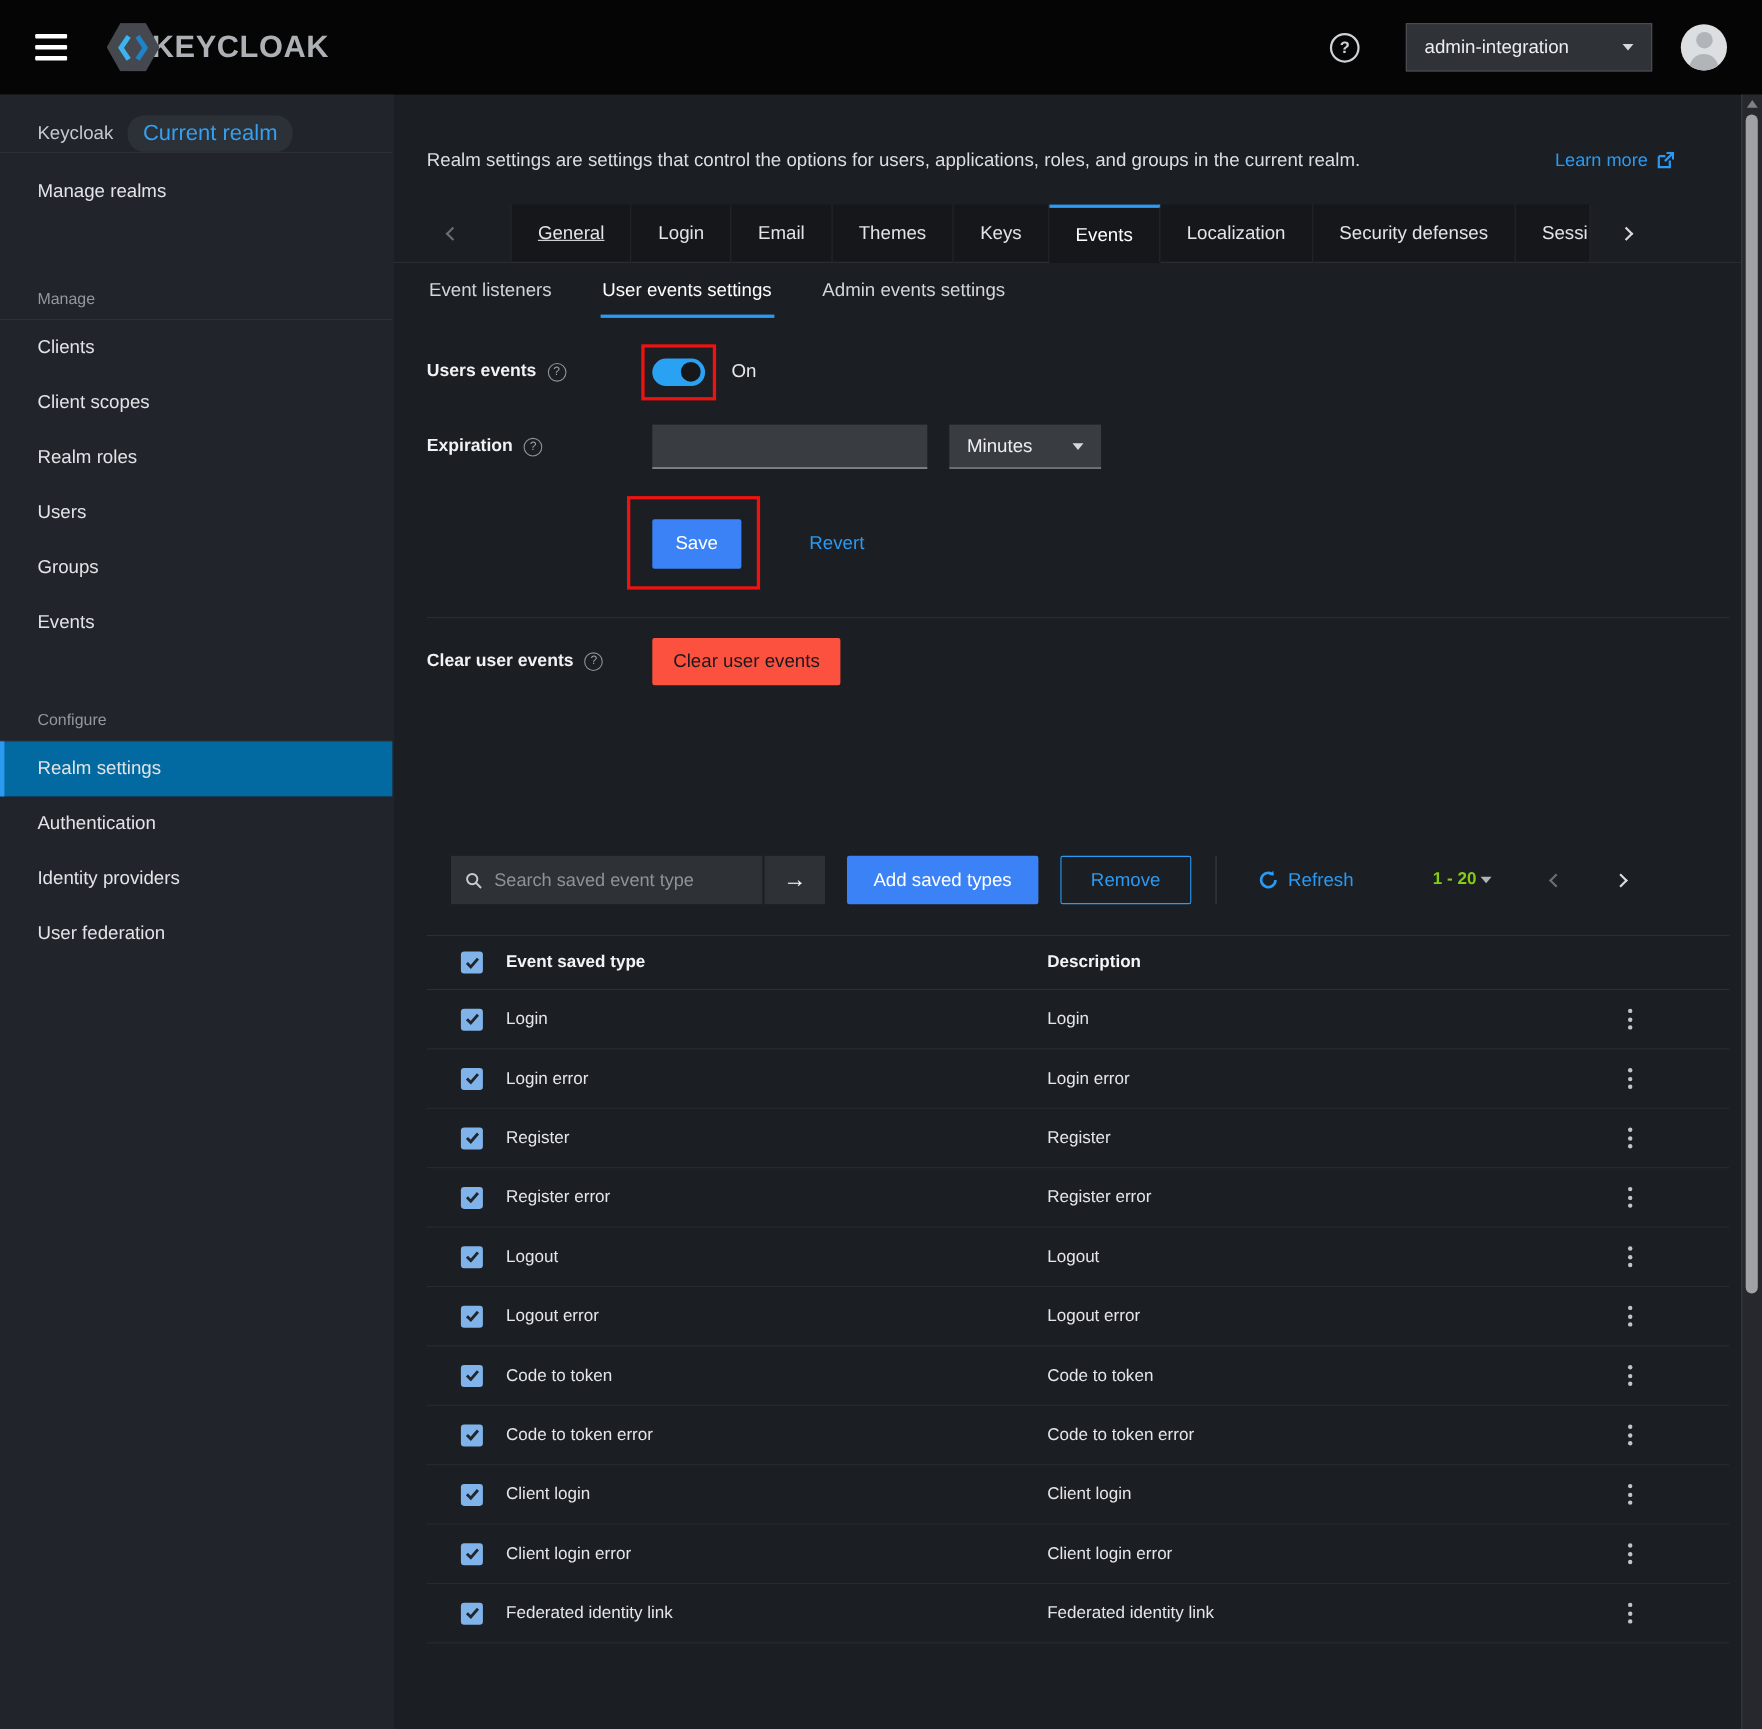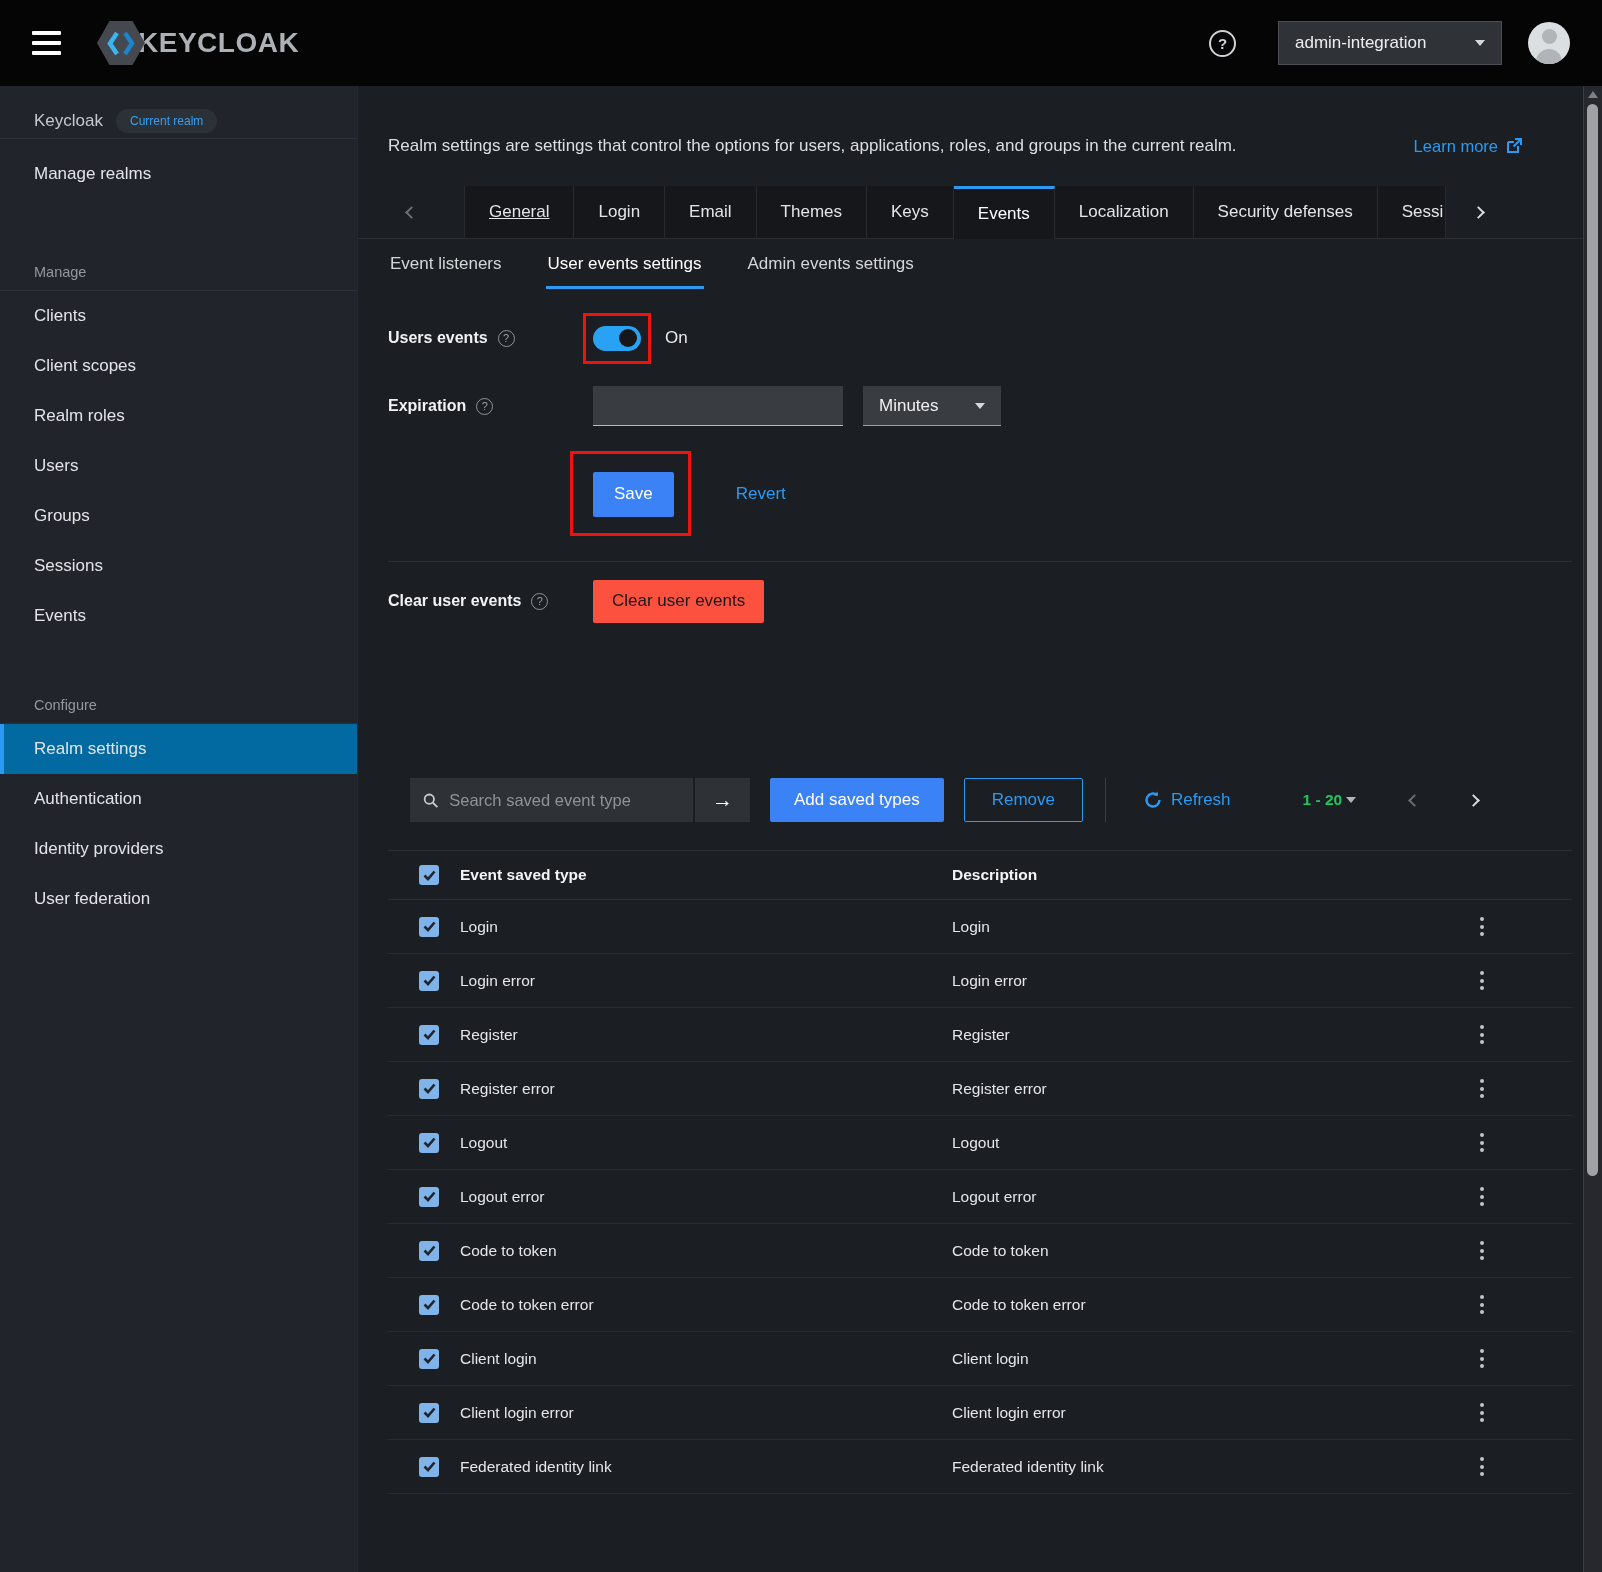--- a/index.html
+++ b/index.html
@@ -17,21 +17,21 @@
   .help-btn{width:27px;height:27px;border-radius:50%;border:2px solid #cfd2d6;color:#cfd2d6;background:none;font-size:15px;font-weight:bold;display:flex;align-items:center;justify-content:center;margin-right:42px;}
   .realm-btn{height:44px;min-width:224px;background:#2f3237;border:1px solid #4c4f54;color:#eceef0;font-size:17px;display:flex;align-items:center;justify-content:space-between;padding:0 16px;gap:16px;}
   .caret{width:0;height:0;border-left:5.5px solid transparent;border-right:5.5px solid transparent;border-top:6.5px solid #d6d9dc;display:inline-block;}
   .avatar{width:42px;height:42px;border-radius:50%;background:#dcdfe2;margin-left:26px;position:relative;overflow:hidden;flex:none;}
   .avatar::before{content:"";position:absolute;width:15px;height:15px;border-radius:50%;background:#b1b4b8;top:7px;left:13.5px;}
   .avatar::after{content:"";position:absolute;width:26px;height:17px;border-radius:13px 13px 0 0;background:#b1b4b8;bottom:-2px;left:8px;}
   
   .layout{display:flex;height:1486px;}
   .sidebar{width:357px;flex:none;background:#21242a;overflow:hidden;}
   .side-head{padding:18px 0 0 34px;height:52px;display:flex;align-items:center;gap:13px;font-size:17px;color:#c6c9cc;}
-  .badge{background:#2c3138;color:#35a0f0;border-radius:15px;padding:5px 14px;font-size:12px;}
+  .badge{background:#2c3138;color:#35a0f0;border-radius:15px;padding:5px 14px;font-size:20px;}
   .sep{height:1px;background:#2e3136;}
   .nav-item{padding:15px 34px;font-size:17px;color:#e2e4e7;cursor:pointer;}
   .nav-item.top{padding:25px 34px 20px;}
   .group-label{padding:10px 34px;font-size:14.5px;color:#94979b;}
   .gl-1{margin-top:50px;} .gl-2{margin-top:46px;}
   .nav-item.selected{background:#0369a1;position:relative;}
   .nav-item.selected::before{content:"";position:absolute;left:0;top:0;bottom:0;width:4px;background:#2b9af3;}
   main{flex:1;border-left:1px solid #26292e;position:relative;}
   
   .page-header{padding:34px 80px 0 30px;}
@@ -81,21 +81,21 @@
   .toolbar{margin:154px 30px 0;display:flex;align-items:center;height:44px;}
   .search-group{display:flex;margin-left:22px;}
   .search-box{width:283px;height:44px;background:#2e3237;display:flex;align-items:center;padding:0 13px;gap:11px;}
   .search-box input{background:transparent;border:none;outline:none;color:#c8cbce;font-size:16.5px;width:100%;}
   .search-box input::placeholder{color:#8f9296;}
   .search-arrow{width:55px;height:44px;background:#2e3237;border:none;color:#ffffff;font-size:21px;margin-left:2px;display:flex;align-items:center;justify-content:center;}
   .btn-add{margin-left:20px;height:44px;padding:0 24px;}
   .btn-remove{margin-left:20px;height:44px;padding:0 27px;background:transparent;border:1px solid #2b9af3;color:#2b9af3;font-size:17px;border-radius:2px;}
   .vsep{width:1px;height:44px;background:#3a3e43;margin-left:22px;}
   .refresh{margin-left:38px;display:flex;align-items:center;gap:9px;font-size:17px;background:none;border:none;}
-  .pagination{margin-left:72px;display:flex;align-items:center;gap:4px;font-size:15.5px;font-weight:bold;color:#22c55e;background:none;border:none;}
+  .pagination{margin-left:72px;display:flex;align-items:center;gap:4px;font-size:15.5px;font-weight:bold;color:#84cc16;background:none;border:none;}
   .pagination .caret{border-top-color:#b2b5b8;}
   .pg-prev{margin-left:54px;color:#6a6e73;background:none;border:none;}
   .pg-next{margin-left:50px;color:#d8dadd;background:none;border:none;}
   
   .table{margin:28px 30px 0;}
   .t-head,.t-row{display:grid;grid-template-columns:72px 492px 1fr 180px;align-items:center;}
   .t-head{height:50px;border-top:1px solid #2c2f34;border-bottom:1px solid #2c2f34;font-weight:bold;font-size:15.5px;color:#f2f4f6;}
   .t-row{height:54px;border-bottom:1px solid #282b30;font-size:15.5px;color:#e4e6e9;}
   .cbx{width:20px;height:20px;border-radius:3px;background:#7fb3ea;display:flex;align-items:center;justify-content:center;margin-left:31px;border:none;padding:0;}
   .kebab{justify-self:center;display:flex;flex-direction:column;gap:3.5px;align-items:center;background:none;border:none;padding:6px;}
@@ -141,21 +141,20 @@
     </div>
     <div class="sep"></div>
     <div class="nav-item top">Manage realms</div>
     <div class="group-label gl-1">Manage</div>
     <div class="sep"></div>
     <div class="nav-item">Clients</div>
     <div class="nav-item">Client scopes</div>
     <div class="nav-item">Realm roles</div>
     <div class="nav-item">Users</div>
     <div class="nav-item">Groups</div>
-    <div class="nav-item">Sessions</div>
     <div class="nav-item">Events</div>
     <div class="group-label gl-2">Configure</div>
     <div class="sep"></div>
     <div class="nav-item selected">Realm settings</div>
     <div class="nav-item">Authentication</div>
     <div class="nav-item">Identity providers</div>
     <div class="nav-item">User federation</div>
   </nav>
 
   <main>

